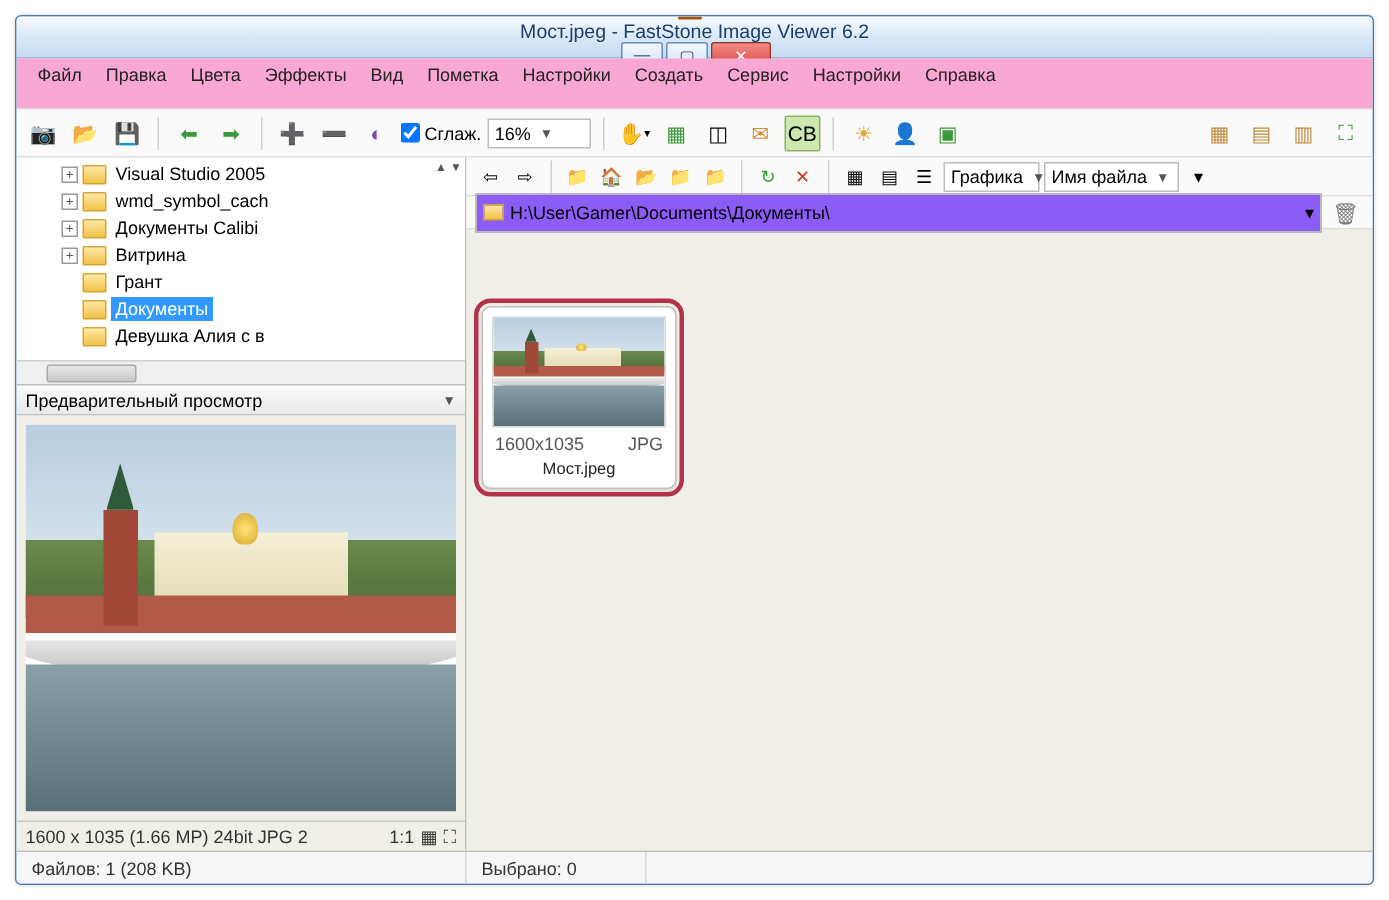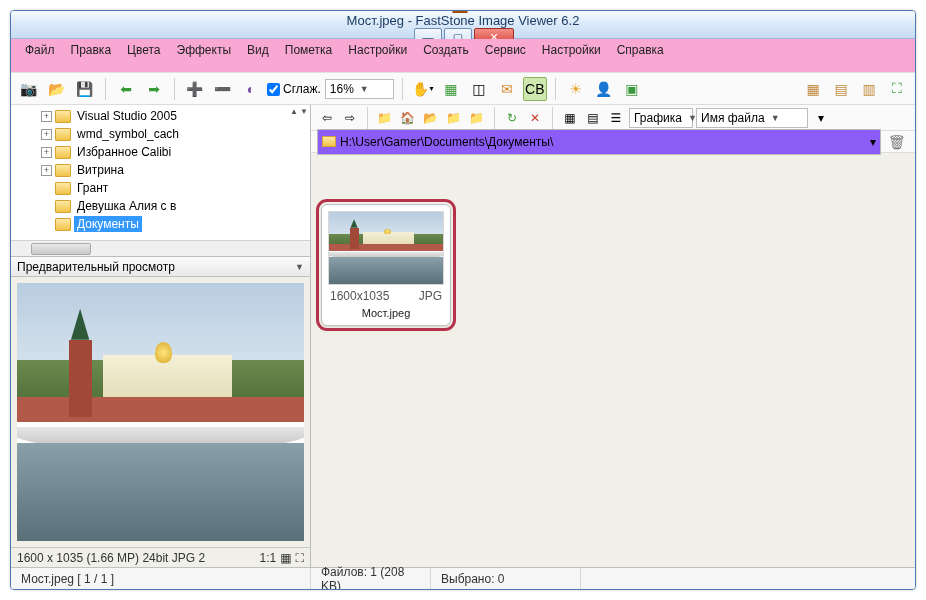--- a/index.html
+++ b/index.html
@@ -9,21 +9,21 @@
 .titlebar .appicon { width: 16px; height: 16px; margin-right: 6px; border-radius: 2px; background: radial-gradient(circle at 40% 40%, #ffb84d, #cc6600); border: 1px solid #a05000;}
 .titlebar .title { color: #1b3d66; font-size: 13px; flex: 1; white-space: nowrap;}
 .winbtns { display: flex; gap: 0;}
 .winbtn { width: 28px; height: 18px; border: 1px solid #6a8fb8; border-radius: 2px; margin-left: 2px; display: flex; align-items: center; justify-content: center; background: linear-gradient(#f3f7fd,#d3e3f5); font-size: 11px; color: #2b4a6f;}
 .winbtn.close { background: linear-gradient(#f58d86,#d34437); color: #fff; border-color: #a02e22; width: 40px;}
 .menubar { height: 34px; display: flex; align-items: flex-start; padding: 2px 6px; background: #f9a8d4; border-bottom: 1px solid #e0e0e0; gap: 0;}
 .menubar span { padding: 2px 8px; color: #222; cursor: default;}
 .toolbar1 { height: 32px; display: flex; align-items: center; padding: 2px 6px; background: #fafafa; border-bottom: 1px solid #dcdcdc; gap: 4px;}
 .tbtn { width: 24px; height: 24px; border: 1px solid transparent; border-radius: 2px; display: flex; align-items: center; justify-content: center; font-size: 14px;}
 .vsep { width: 1px; height: 22px; background: #d0d0d0; margin: 0 4px;}
-.chk { display: flex; align-items: flex-end; gap: 3px;}
+.chk { display: flex; align-items: flex-start; gap: 3px;}
 .chk input { width: 13px; height: 13px;}
 .combo { height: 20px; border: 1px solid #bcbcbc; background: #fff; display: flex; align-items: center; padding: 0 4px; font-size: 11px;}
 .combo .arrow { margin-left: 6px; font-size: 9px; color: #555;}
 .body { flex: 1; display: flex; overflow: hidden; background: #f0efe8;}
 .leftpane { width: 300px; display: flex; flex-direction: column; border-right: 1px solid #bdbdbd;}
 .tree { flex: 0 0 auto; height: 152px; background: #fff; border-bottom: 1px solid #bdbdbd; overflow: hidden; position: relative;}
 .treeinner { padding: 2px 0 0 30px; }
 .trow { display: flex; align-items: center; height: 18px; gap: 3px;}
 .trow .exp { width: 11px; height: 11px; border: 1px solid #999; font-size: 9px; line-height: 9px; text-align: center; color: #555; background: #fff;}
 .trow .fld { width: 16px; height: 13px; background: linear-gradient(#ffe9a6,#f0c24a); border: 1px solid #d6a531; border-radius: 1px;}
@@ -141,41 +141,41 @@
               <span class="lbl">Visual Studio 2005</span>
             </div>
           <div class="trow">
               <span class="exp">+</span>
               <span class="fld"></span>
               <span class="lbl">wmd_symbol_cach</span>
             </div>
           <div class="trow">
               <span class="exp">+</span>
               <span class="fld"></span>
-              <span class="lbl">Избранное Calibi</span>
+              <span class="lbl">Документы Calibi</span>
             </div>
           <div class="trow">
               <span class="exp">+</span>
               <span class="fld"></span>
               <span class="lbl">Витрина</span>
             </div>
           <div class="trow">
               <span class="exp" style="border:none"></span>
               <span class="fld"></span>
               <span class="lbl">Грант</span>
-            </div>
-          <div class="trow">
-              <span class="exp" style="border:none"></span>
-              <span class="fld"></span>
-              <span class="lbl">Девушка Алия с в</span>
             </div>
           <div class="trow sel">
               <span class="exp" style="border:none"></span>
               <span class="fld"></span>
               <span class="lbl">Документы</span>
+            </div>
+          <div class="trow">
+              <span class="exp" style="border:none"></span>
+              <span class="fld"></span>
+              <span class="lbl">Девушка Алия с в</span>
             </div>
         </div>
         <div style="position:absolute;right:2px;top:2px;font-size:8px;line-height:9px;color:#555;text-align:center">▲
 ▼</div>
         <div class="hscroll">
             <div class="thumb"></div>
           </div>
       </div>
 
       <div class="previewhdr">
@@ -219,21 +219,21 @@
         <div class="tbtn" style="color:#3a9a3a">↻</div>
         <div class="tbtn" style="color:#cc3b2e">✕</div>
         <div class="vsep"></div>
         <div class="tbtn">▦</div>
         <div class="tbtn">▤</div>
         <div class="tbtn">☰</div>
         <div class="combo" style="width:64px">
           <span>Графика</span>
           <span class="arrow">▼</span>
         </div>
-        <div class="combo" style="width:112px">
+        <div class="combo" style="width:90px">
           <span>Имя файла</span>
           <span class="arrow">▼</span>
         </div>
         <div class="tbtn">▾</div>
       </div>
 
       <div class="pathbar">
         <div class="pathfield">
           <span class="fld"></span>
           <span>H:\User\Gamer\Documents\Документы\</span>
@@ -260,18 +260,17 @@
             <span>1600x1035</span>
             <span>JPG</span>
           </div>
           <div class="thumbname">Мост.jpeg</div>
         </div>
       </div>
     </div>
   </div>
 
   <div class="statusbar">
-    <div>Мост.jpeg [ 1 / 1 ]</div>
     <div>Файлов: 1 (208 KB)</div>
     <div>Выбрано: 0</div>
   </div>
 
 </div>
 
 </body></html>

